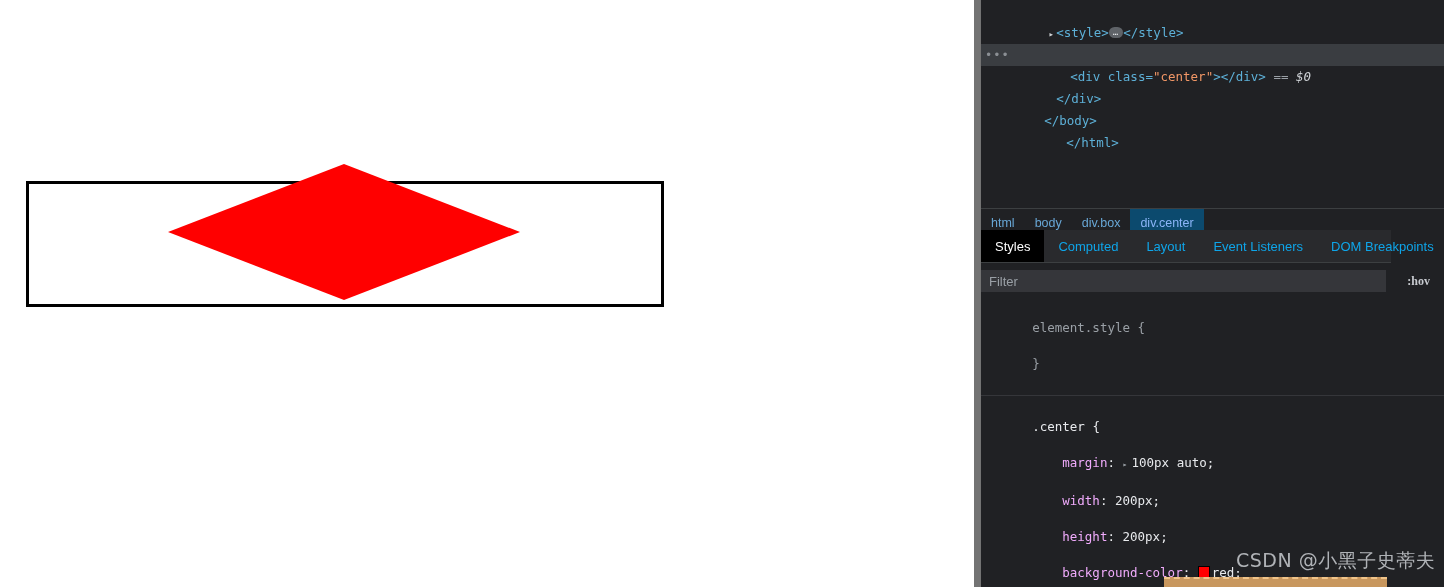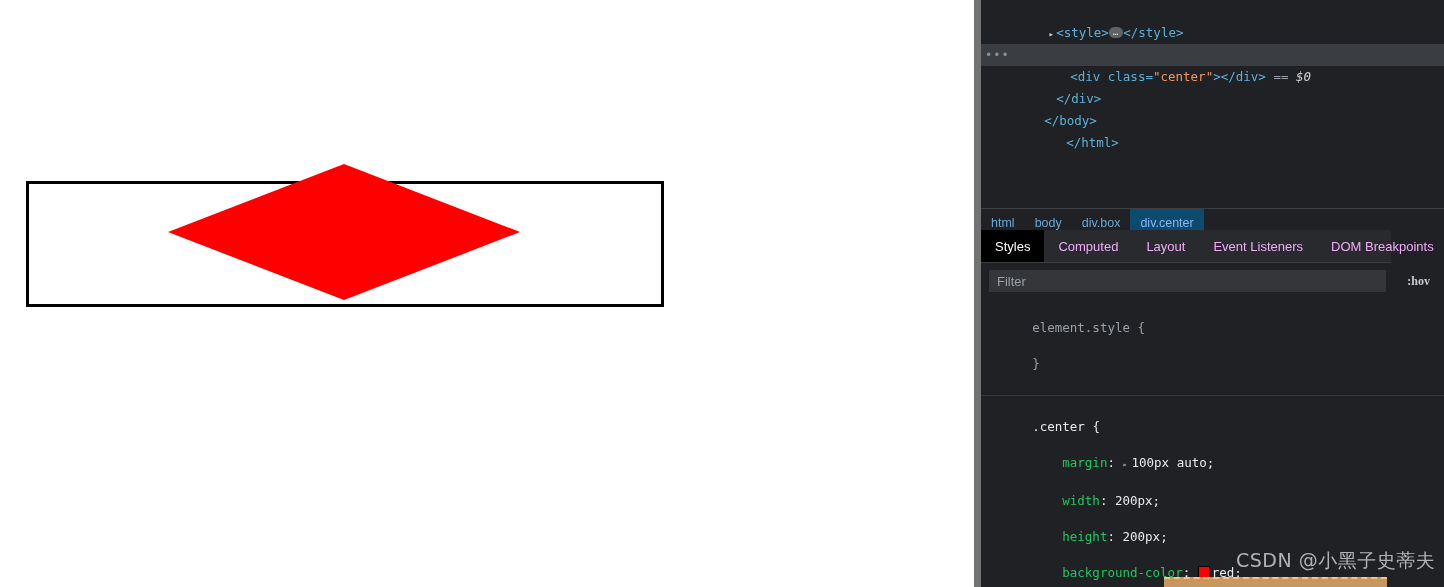--- a/index.html
+++ b/index.html
@@ -139,40 +139,40 @@
     display: flex;
     align-items: stretch;
     font-family: "Liberation Sans", sans-serif;
     font-size: 13px;
     border-bottom: 1px solid #3c3f41;
   }
   .tab {
     padding: 0 14px;
     display: flex;
     align-items: center;
-    color: #f0abfc;
+    color: #0ea5e9;
     white-space: nowrap;
   }
   .tab.active {
     background: #000000;
     color: #ffffff;
   }
 
   
   #filter-bar {
     position: absolute;
     left: 0; top: 267px;
     width: 470px; height: 28px;
     background: #202124;
     display: flex;
     align-items: center;
   }
   #filter-input {
     flex: 1;
-    margin-left: 8px;
+    margin-left: 0;
     height: 22px;
     background: #35363a;
     border: none;
     outline: none;
     color: #bdc1c6;
     font-family: "Liberation Sans", sans-serif;
     font-size: 13px;
     padding: 0 8px;
   }
   #filter-input::placeholder { color: #9aa0a6; }
@@ -197,21 +197,21 @@
     line-height: 18px;
     overflow: hidden;
   }
   .rule {
     padding: 4px 0 4px 6px;
     border-bottom: 1px solid #35363a;
     white-space: pre;
   }
   .sel-gray { color: #9aa0a6; }
   .sel-white { color: #e8eaed; margin-top: 40px; }
-  .prop { color: #22c55e; text-align: center; }
+  .prop { color: #f0abfc; text-align: center; }
   .val { color: #e8eaed; }
   .brace { color: #e8eaed; }
   .expand-tri {
     display: inline-block;
     width: 9px;
     color: #9aa0a6;
     font-size: 8px;
   }
   .swatch {
     display: inline-block;

